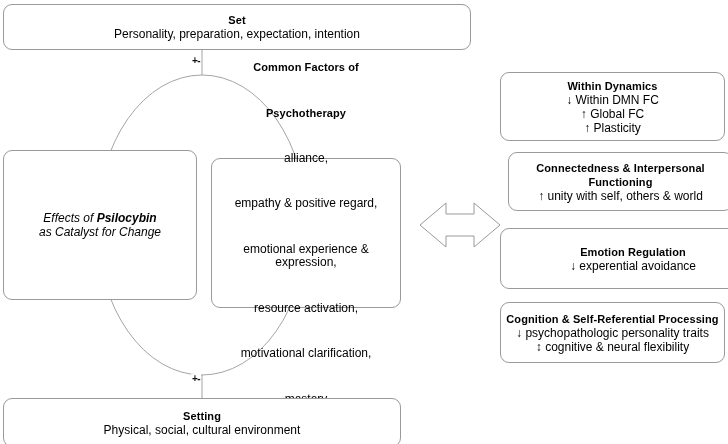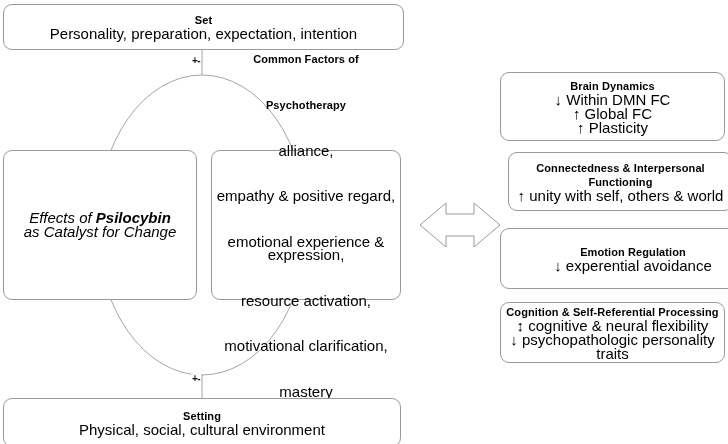--- a/index.html
+++ b/index.html
@@ -33,30 +33,30 @@
     text-align: center;
     z-index: 3;
   }
   .box .ttl {
     font-weight: bold;
     font-size: 11px;
     line-height: 14px;
     letter-spacing: 0.1px;
   }
   .box .ln {
-    font-size: 15px;
+    font-size: 12px;
     line-height: 14px;
   }
   .box .ln.tight { line-height: 13.5px; }
 
   
-  #box-set      { left: 3px;   top: 4px;    width: 401px; height: 46px; }
+  #box-set      { left: 3px;   top: 4px;    width: 468px; height: 46px; }
   #box-setting  { left: 3px;   top: 398px;  width: 398px; height: 49px; }
   #box-psilo    { left: 3px;   top: 150px;  width: 194px; height: 150px; font-style: italic; }
-  #box-common   { left: 211px; top: 150px;  width: 190px; height: 150px; gap: 32px; }
+  #box-common   { left: 211px; top: 158px;  width: 190px; height: 150px; gap: 32px; }
 
   #box-brain    { left: 500px; top: 72px;   width: 225px; height: 69px; }
   #box-connect  { left: 500px; top: 152px;  width: 225px; height: 59px; margin-left: 8px; }
   #box-emotion  { left: 500px; top: 228px;  width: 266px; height: 61px; }
   #box-cognition{ left: 500px; top: 302px;  width: 225px; height: 61px; }
 
   
   #overlay {
     position: absolute;
     left: 0; top: 0;
@@ -132,36 +132,36 @@
     <div class="ln tight">motivational clarification,</div>
     <div class="ln tight">mastery</div>
   </div>
 
   <div class="box" id="box-setting">
     <div class="ttl">Setting</div>
     <div class="ln">Physical, social, cultural environment</div>
   </div>
 
   <div class="box" id="box-brain">
-    <div class="ttl">Brain Dynamics</div>
+    <div class="ttl">Within Dynamics</div>
     <div class="ln">↓ Within DMN FC</div>
     <div class="ln">↑ Global FC</div>
     <div class="ln">↑ Plasticity</div>
   </div>
 
   <div class="box" id="box-connect">
     <div class="ttl">Connectedness &amp; Interpersonal</div>
     <div class="ttl">Functioning</div>
     <div class="ln">↑ unity with self, others &amp; world</div>
   </div>
 
   <div class="box" id="box-emotion">
     <div class="ttl">Emotion Regulation</div>
     <div class="ln">↓ experential avoidance</div>
   </div>
 
   <div class="box" id="box-cognition">
     <div class="ttl">Cognition &amp; Self-Referential Processing</div>
+    <div class="ln">↓ psychopathologic personality traits</div>
     <div class="ln">↕ cognitive &amp; neural flexibility</div>
-    <div class="ln">↓ psychopathologic personality traits</div>
   </div>
 
 </div>
 
 </body></html>

